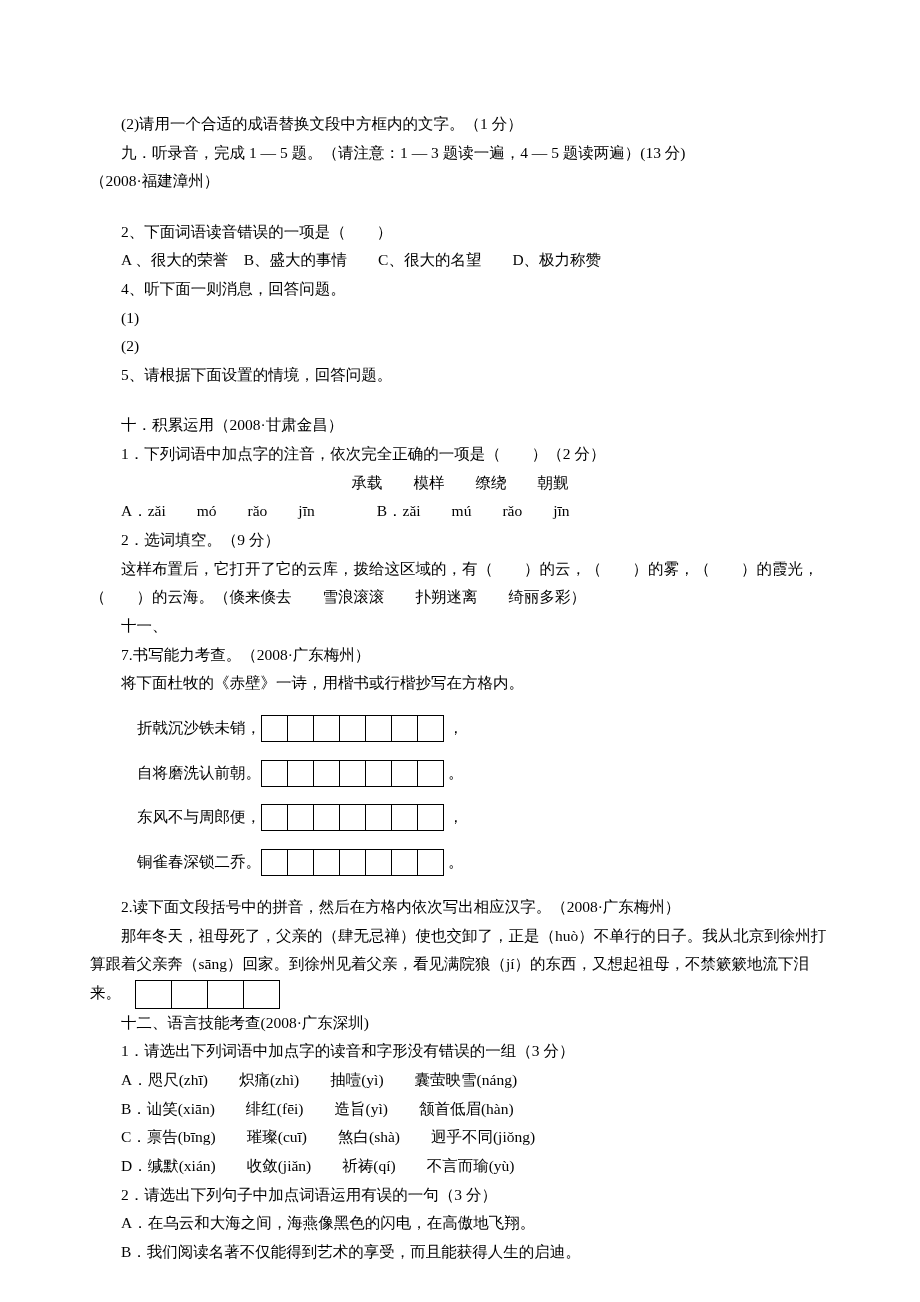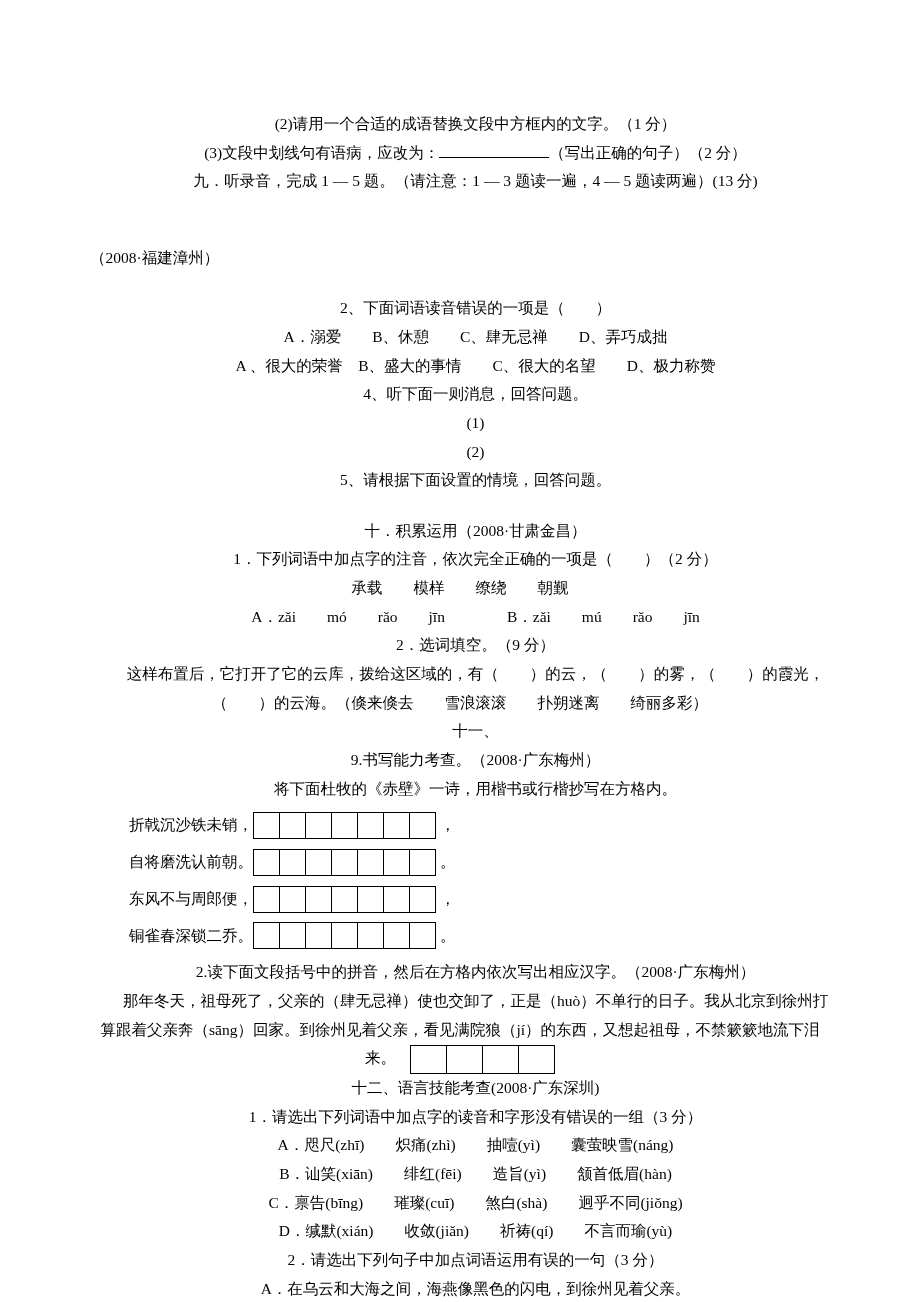--- a/index.html
+++ b/index.html
@@ -11,34 +11,34 @@
     line-height: 1.85;
     color: #000;
   }
   .page {
     width: 920px;
     min-height: 1302px;
     box-sizing: border-box;
     padding: 110px 90px 40px 90px;
     position: relative;
   }
-  .indent { text-indent: 2em; text-align: center; }
-  .noindent { text-indent: 0; margin-top: 48px; }
+  .indent { text-indent: 2em; }
+  .noindent { text-indent: 0; }
   .center { text-align: center; }
   .blank-line {
     display: inline-block;
     border-bottom: 1px solid #000;
     min-width: 110px;
     height: 1em;
     vertical-align: baseline;
   }
   .grid-row {
     display: flex;
     align-items: center;
-    margin: 8px;
+    margin: 16px;
   }
   .poem-label {
     display: inline-block;
     min-width: 10em;
     text-indent: 2em;
   }
   .hanzi-grid {
     border-collapse: collapse;
   }
   .hanzi-grid td {
@@ -52,46 +52,42 @@
     height: 28px;
   }
   .punct { margin-left: 4px; }
 </style>
 </head>
 <body>
 
 <div class="page">
 
   <div class="indent">(2)请用一个合适的成语替换文段中方框内的文字。（1 分）</div>
-  <div class="indent">
-    <span>(3)文段中划线句有语病，应改为：</span><span class="blank-line"></span><span>（写出正确的句子）（2 分）</span>
-  </div>
 
   <div class="indent">九．听录音，完成 1 — 5 题。（请注意：1 — 3 题读一遍，4 — 5 题读两遍）(13 分)</div>
   <div class="noindent">（2008·福建漳州）</div>
   <div style="height:1.4em;"></div>
   <div class="indent">2、下面词语读音错误的一项是（　　）</div>
-  <div class="indent">A．溺爱　　B、休憩　　C、肆无忌禅　　D、弄巧成拙</div>
   <div class="indent">A 、很大的荣誉　B、盛大的事情　　C、很大的名望　　D、极力称赞</div>
   <div class="indent">4、听下面一则消息，回答问题。</div>
   <div class="indent">(1)</div>
   <div class="indent">(2)</div>
   <div class="indent">5、请根据下面设置的情境，回答问题。</div>
 
   <div style="height:1.4em;"></div>
 
   <div class="indent">十．积累运用（2008·甘肃金昌）</div>
   <div class="indent">1．下列词语中加点字的注音，依次完全正确的一项是（　　）（2 分）</div>
   <div class="center">承载　　模样　　缭绕　　朝觐</div>
   <div class="indent">A．zǎi　　mó　　rǎo　　jīn　　　　B．zǎi　　mú　　rǎo　　jīn</div>
   <div class="indent">2．选词填空。（9 分）</div>
   <div class="indent"><span>这样布置后，它打开了它的云库，拨给这区域的，有（　　）的云，（　　）的雾，（　　）的霞光，（　　）的云海。（倏来倏去　　雪浪滚滚　　扑朔迷离　　绮丽多彩）</span></div>
 
   <div class="indent">十一、</div>
-  <div class="indent">9.书写能力考查。（2008·广东梅州）</div>
+  <div class="indent">7.书写能力考查。（2008·广东梅州）</div>
   <div class="indent">将下面杜牧的《赤壁》一诗，用楷书或行楷抄写在方格内。</div>
 
   <div class="grid-row">
     <span class="poem-label">折戟沉沙铁未销，</span>
     <table class="hanzi-grid">
         <tbody>
           <tr>
             <td></td>
             <td></td>
             <td></td>
@@ -173,16 +169,16 @@
     </span>
   </div>
 
   <div class="indent">十二、语言技能考查(2008·广东深圳)</div>
   <div class="indent">1．请选出下列词语中加点字的读音和字形没有错误的一组（3 分）</div>
   <div class="indent">A．咫尺(zhī)　　炽痛(zhì)　　抽噎(yì)　　囊萤映雪(náng)</div>
   <div class="indent">B．讪笑(xiān)　　绯红(fēi)　　造旨(yì)　　颔首低眉(hàn)</div>
   <div class="indent">C．禀告(bīng)　　璀璨(cuī)　　煞白(shà)　　迥乎不同(jiǒng)</div>
   <div class="indent">D．缄默(xián)　　收敛(jiǎn)　　祈祷(qí)　　不言而瑜(yù)</div>
   <div class="indent">2．请选出下列句子中加点词语运用有误的一句（3 分）</div>
-  <div class="indent">A．在乌云和大海之间，海燕像黑色的闪电，到徐州见着父亲。</div>
+  <div class="indent">A．在乌云和大海之间，海燕像黑色的闪电，在高傲地飞翔。</div>
   <div class="indent">B．我们阅读名著不仅能得到艺术的享受，而且能获得人生的启迪。</div>
 
 </div>
 
 </body></html>

